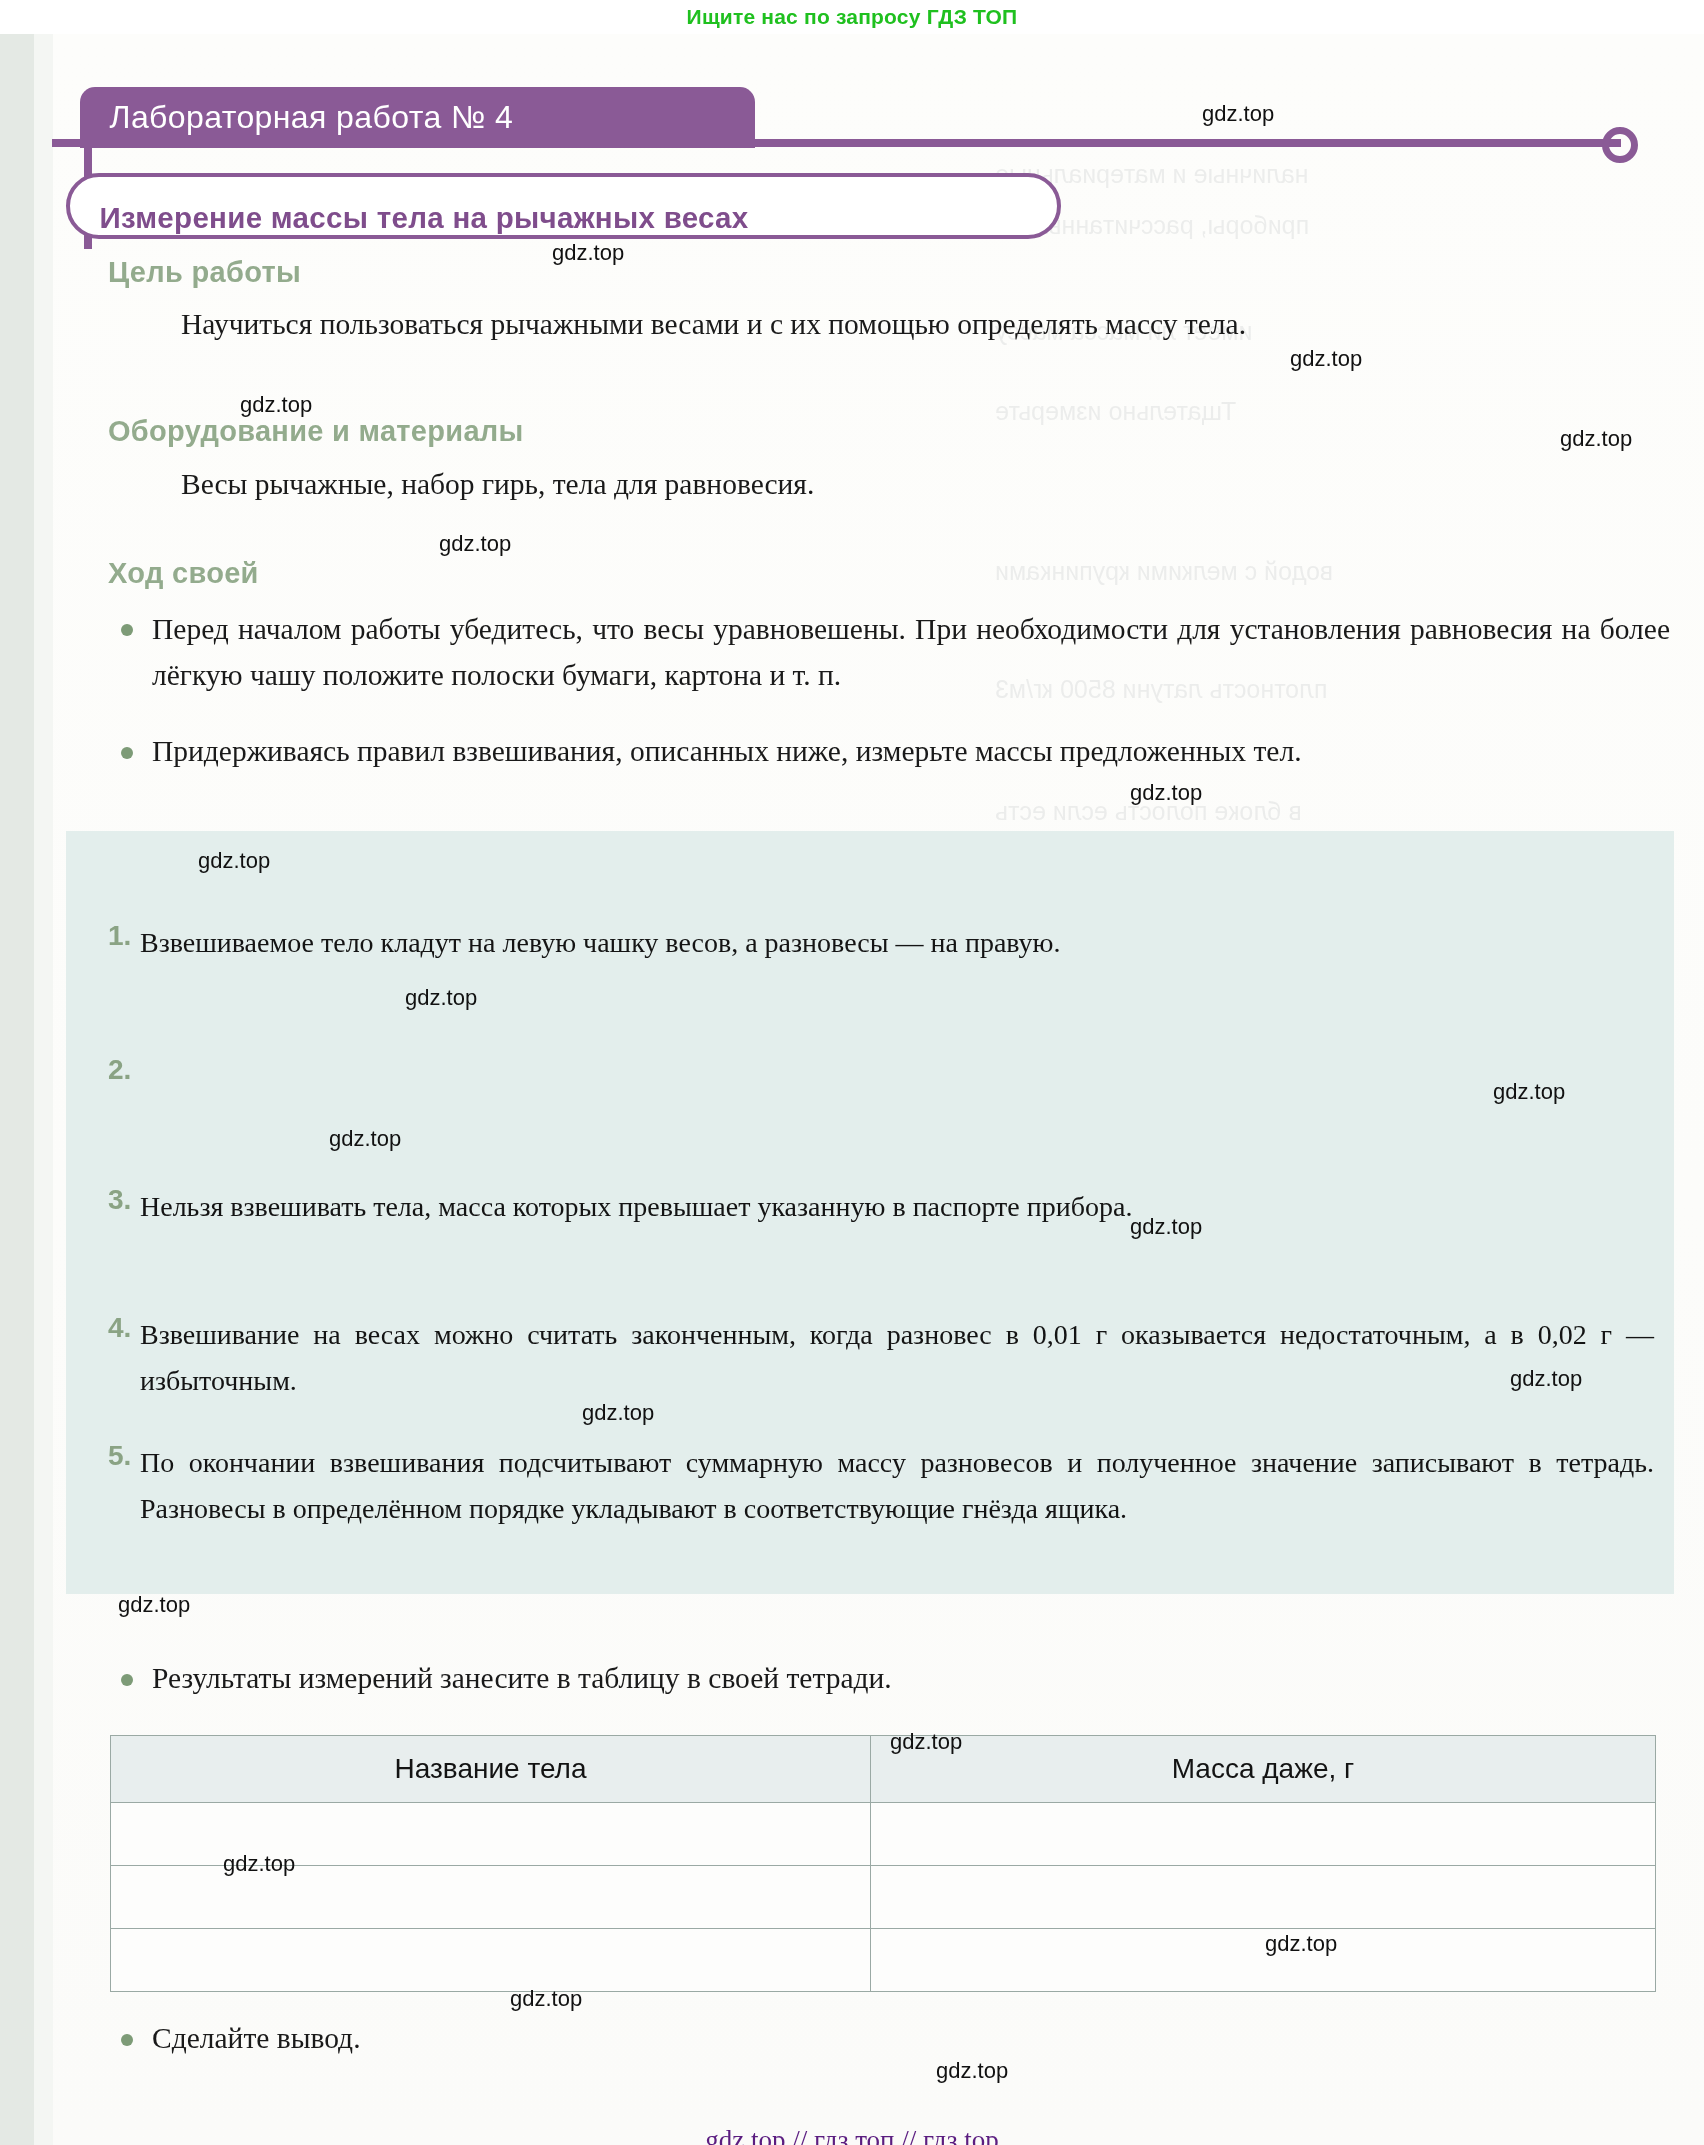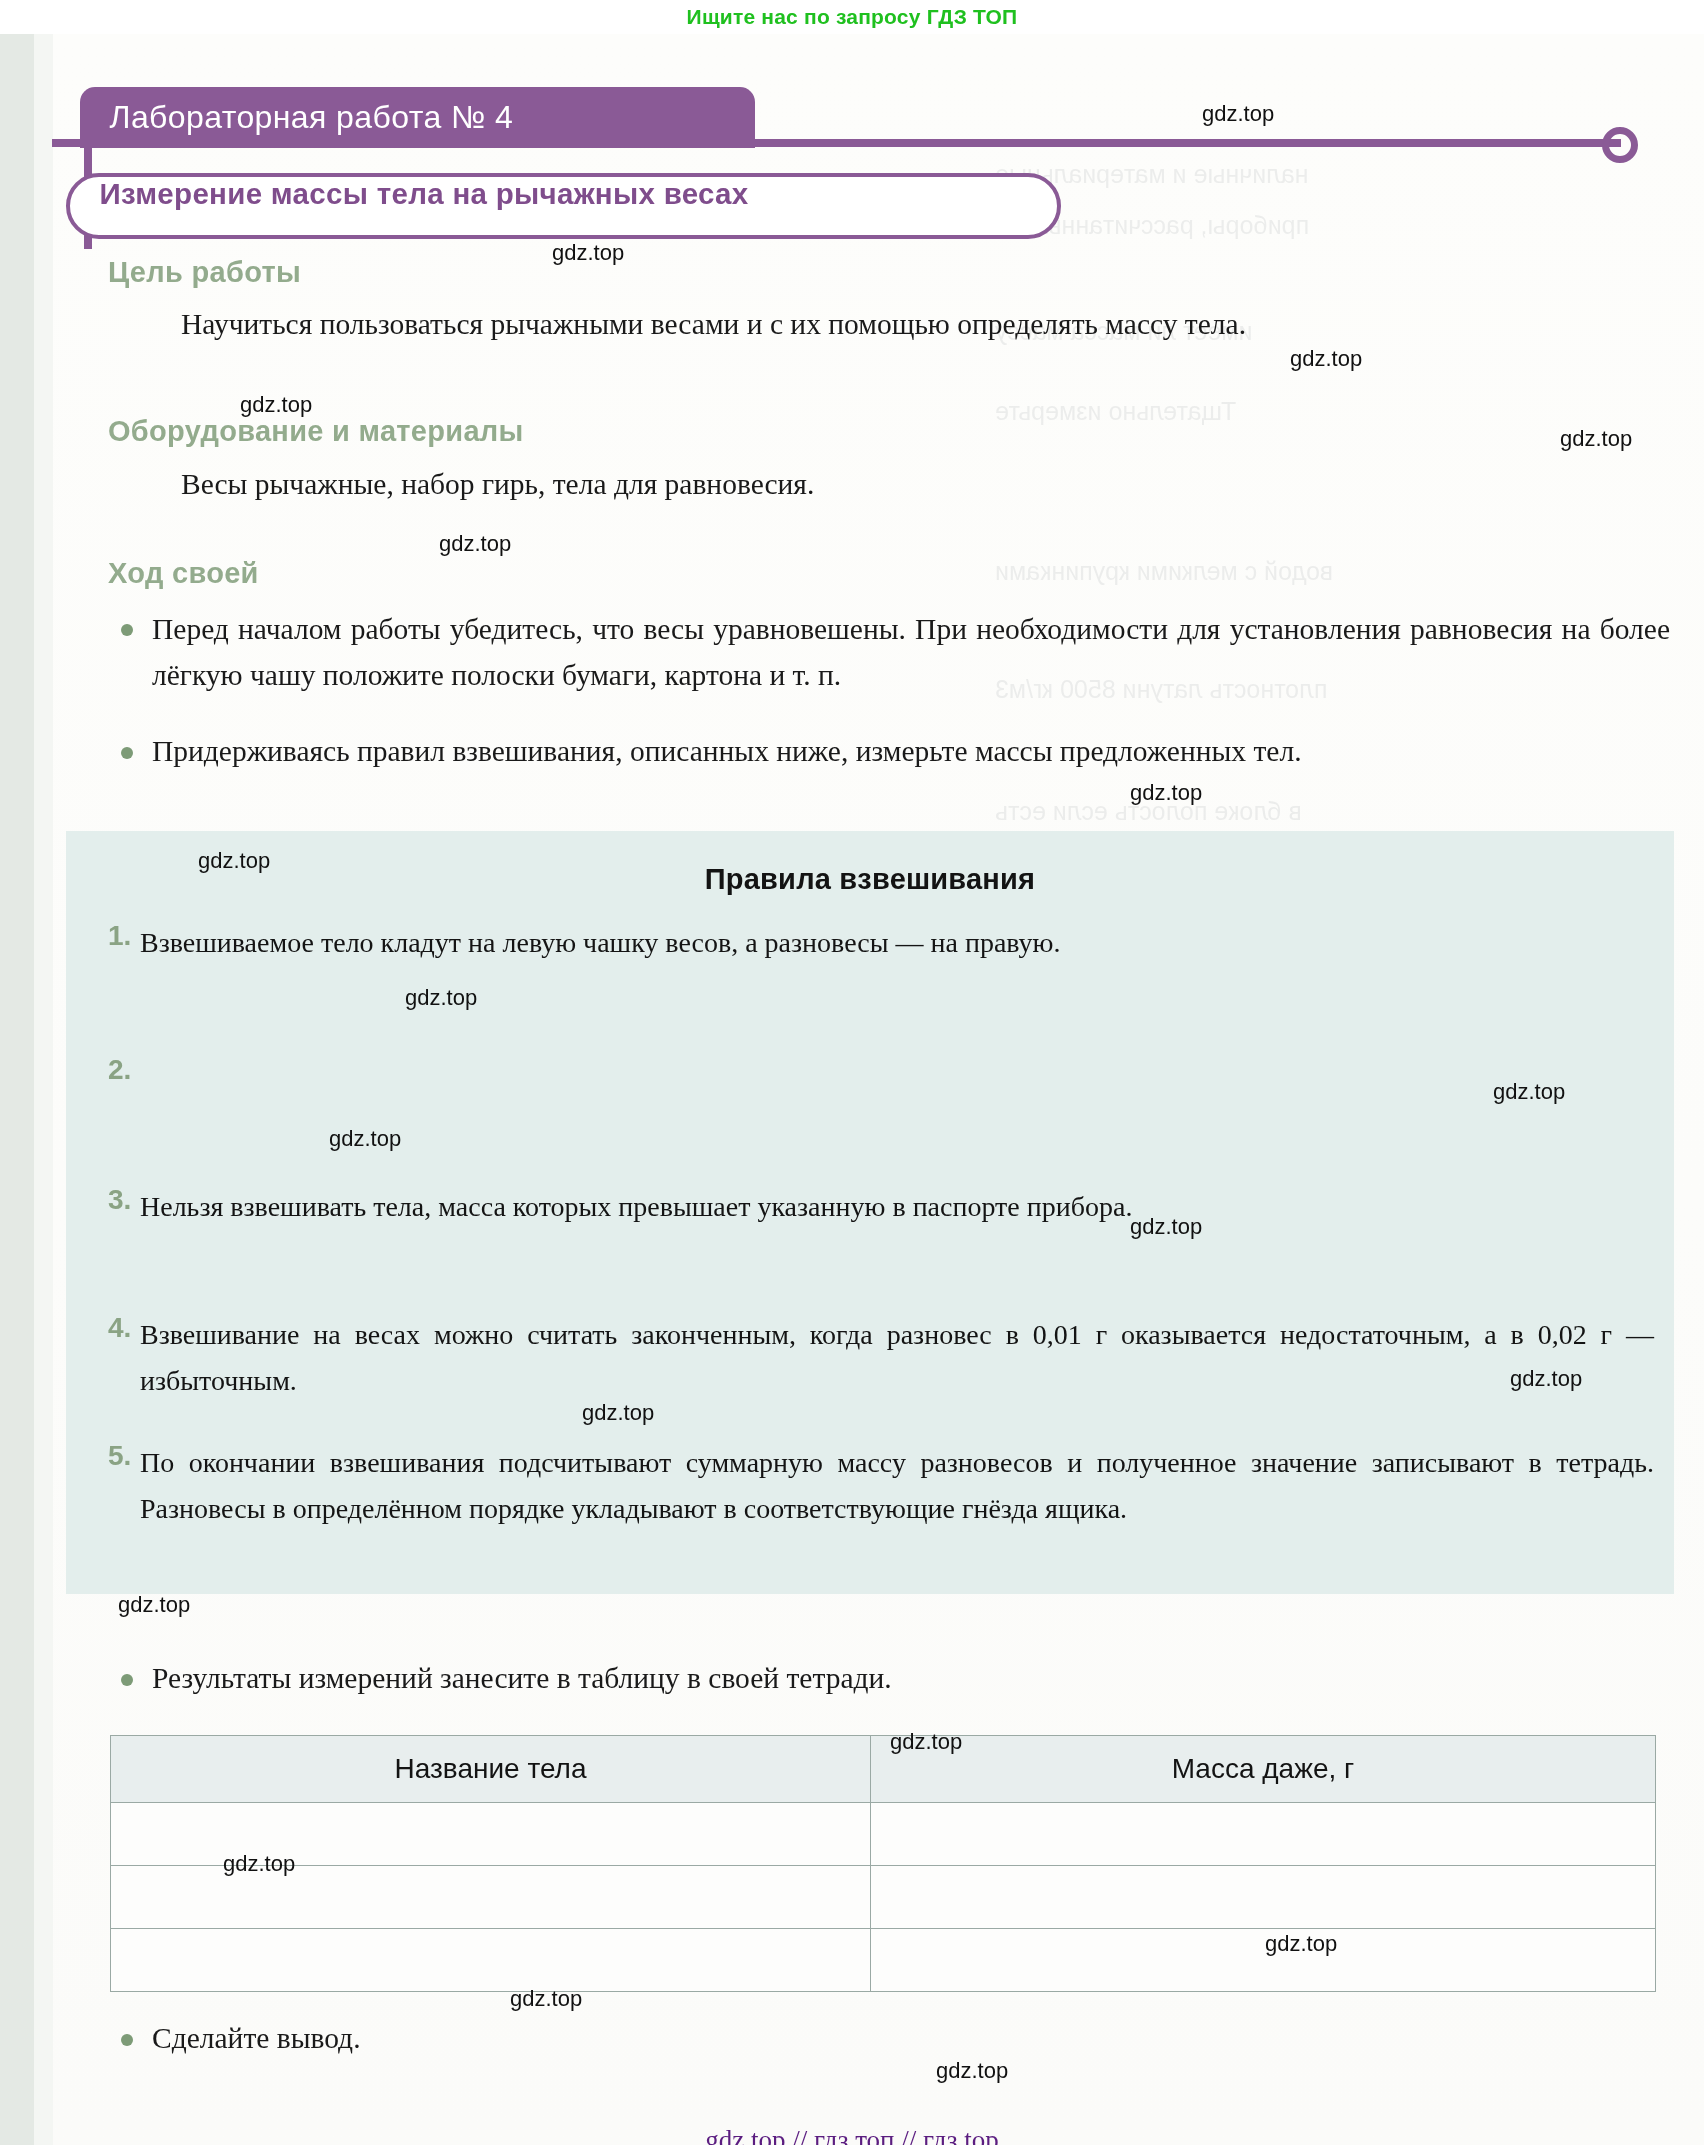--- a/index.html
+++ b/index.html
@@ -114,21 +114,21 @@
     position: absolute;
     left: 66px;
     top: 139px;
     width: 995px;
     height: 66px;
     border: 4.2px solid #8a5a96;
     border-radius: 34px;
     background: #ffffff;
     box-sizing: border-box;
     display: flex;
-    align-items: flex-start;
+    align-items: flex-end;
     padding-left: 29.5px;
   }
   #subtitle-plate .subtitle-text {
     color: #7f4d8c;
     font-family: "Liberation Sans", sans-serif;
     font-size: 29.5px;
     font-weight: 700;
     letter-spacing: 0.3px;
     white-space: nowrap;
   }
@@ -316,21 +316,20 @@
     <div class="sec-head" style="left:108px; top:523px;">Ход своей</div>
 
     <div class="bullet-dot" style="left:121px; top:590px;"></div>
     <div class="bullet-item" style="left:152px; top:572px; width:1518px;">Перед началом работы убедитесь, что весы уравновешены. При необходимости для установления равновесия на более лёгкую чашу положите полоски бумаги, картона и т. п.</div>
 
     <div class="bullet-dot" style="left:121px; top:713px;"></div>
     <div class="bullet-item" style="left:152px; top:694px; width:1518px;">Придерживаясь правил взвешивания, описанных ниже, измерьте массы предложенных тел.</div>
 
     <div id="rules-panel">
 
-      <div id="rules-title">Правила взвешивания</div>
 
       <div class="rule-num" style="left:42px;  top:89px;">1.</div>
       <div class="rule-text" style="left:74px;  top:89px; width:1514px;">Взвешиваемое тело кладут на левую чашку весов, а разновесы — на правую.</div>
 
       <div class="rule-num" style="left:42px;  top:223px;">2.</div>
 
       <div class="rule-num" style="left:42px;  top:353px;">3.</div>
       <div class="rule-text" style="left:74px;  top:353px; width:1514px;">Нельзя взвешивать тела, масса которых превышает указанную в паспорте прибора.</div>
 
       <div class="rule-num" style="left:42px;  top:481px;">4.</div>

